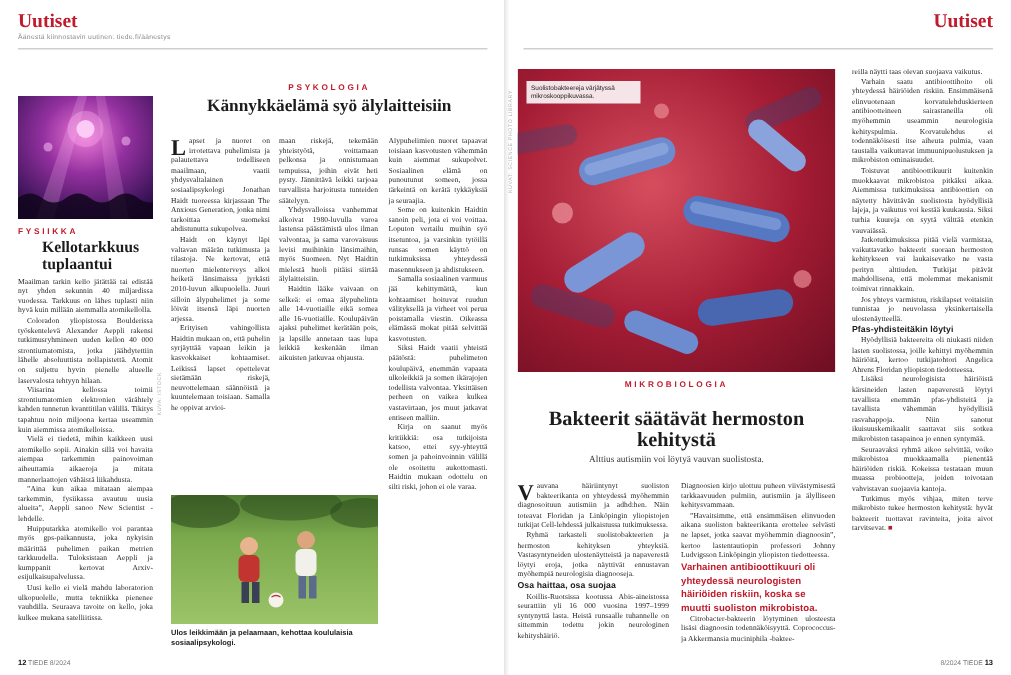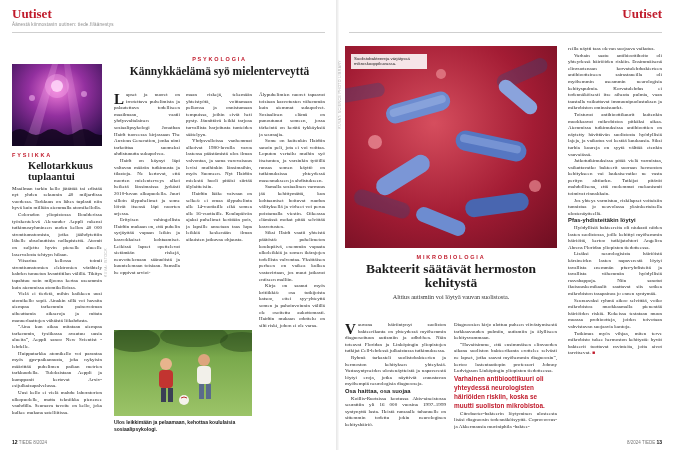--- a/index.html
+++ b/index.html
@@ -49,21 +49,21 @@
   .kids-caption{position:absolute;left:0;top:327px;width:138px;
                 font-family:"Liberation Sans",sans-serif;font-weight:bold;font-size:5px;
                 line-height:1.3;color:#222;}
 
   
   .bact-photo{position:absolute;left:8px;top:46px;width:212px;height:202px;overflow:hidden;}
   .photo-chip{position:absolute;left:6px;top:8px;max-width:70px;background:rgba(255,255,255,0.88);
               color:#222;font-family:"Liberation Sans",sans-serif;font-size:4.3px;line-height:1.25;
               padding:2px 3px;}
   .micro-head{position:absolute;left:8px;top:254px;width:212px;text-align:center;}
-  .micro-title{font-size:13.5px;font-weight:bold;line-height:1.05;margin:2px 0 3px;}
+  .micro-title{font-size:13.5px;font-weight:bold;line-height:1.05;margin:12px 0 3px;}
   .standfirst{font-size:6.2px;color:#333;}
   .colA{position:absolute;left:8px;top:322px;width:101px;bottom:16px;}
   .colB{position:absolute;left:117px;top:322px;width:103px;bottom:16px;}
   .colC{position:absolute;left:231px;top:46px;width:94px;bottom:16px;}
 
   .footer{position:absolute;bottom:5px;font-family:"Liberation Sans",sans-serif;
           font-size:4.5px;color:#777;}
   .footer b{color:#111;font-size:5px;}
   .vcredit{position:absolute;font-family:"Liberation Sans",sans-serif;font-size:3.5px;color:#b3b3b3;
            writing-mode:vertical-rl;transform:rotate(180deg);letter-spacing:0.4px;}
@@ -107,21 +107,21 @@
         <p>Viisarina kellossa toimii strontiumatomien elektronien värähtely kahden tunnetun kvanttitilan välillä. Tikitys tapahtuu noin miljoona kertaa useammin kuin aiemmissa atomikelloissa.</p>
         <p>Vielä ei tiedetä, mihin kaikkeen uusi atomikello sopii. Ainakin sillä voi havaita aiempaa tarkemmin painovoiman aiheuttamia aikaeroja ja mitata mannerlaattojen vähäistä liikahdusta.</p>
         <p>”Aina kun aikaa mitataan aiempaa tarkemmin, fysiikassa avautuu uusia alueita”, Aeppli sanoo New Scientist -lehdelle.</p>
         <p>Huipputarkka atomikello voi parantaa myös gps-paikannusta, joka nykyisin määrittää puhelimen paikan metrien tarkkuudella. Tuloksistaan Aeppli ja kumppanit kertovat Arxiv-esijulkaisupalvelussa.</p>
         <p>Uusi kello ei vielä mahdu laboratorion ulkopuolelle, mutta tekniikka pienenee vauhdilla. Seuraava tavoite on kello, joka kulkee mukana satelliitissa.</p>
       </div>
     </div>
 
     <div class="main">
       <span class="kicker">PSYKOLOGIA</span>
-      <div class="main-title">Kännykkäelämä syö mielenterveyttä</div>
+      <div class="main-title">Kännykkäelämä syö älylaitteisiin</div>
       <div class="cols">
         <div class="col c1 bt">
           <p><span class="dropcap">L</span><span>apset ja nuoret on irrotettava puhelimista ja palautettava todelliseen maailmaan, vaatii yhdysvaltalainen sosiaalipsykologi Jonathan Haidt tuoreessa kirjassaan The Anxious Generation, jonka nimi tarkoittaa suomeksi ahdistunutta sukupolvea.</span></p>
           <p>Haidt on käynyt läpi valtavan määrän tutkimusta ja tilastoja. Ne kertovat, että nuorten mielenterveys alkoi heiketä länsimaissa jyrkästi 2010-luvun alkupuolella. Juuri silloin älypuhelimet ja some löivät itsensä läpi nuorten arjessa.</p>
           <p>Erityisen vahingollista Haidtin mukaan on, että puhelin syrjäyttää vapaan leikin ja kasvokkaiset kohtaamiset. Leikissä lapset opettelevat sietämään riskejä, neuvottelemaan säännöistä ja kuuntelemaan toisiaan. Samalla he oppivat arvioi-</p>
         </div>
         <div class="col c2 bt">
           <p>maan riskejä, tekemään yhteistyötä, voittamaan pelkonsa ja onnistumaan tempuissa, joihin eivät heti pysty. Jännittävä leikki tarjoaa turvallista harjoitusta tunteiden säätelyyn.</p>
           <p>Yhdysvalloissa vanhemmat alkoivat 1980-luvulla varoa lastensa päästämistä ulos ilman valvontaa, ja sama varovaisuus levisi muihinkin länsimaihin, myös Suomeen. Nyt Haidtin mielestä huoli pitäisi siirtää älylaitteisiin.</p>
           <p>Haidtin lääke vaivaan on selkeä: ei omaa älypuhelinta alle 14-vuotiaille eikä somea alle 16-vuotiaille. Koulupäivän ajaksi puhelimet kerätään pois, ja lapsille annetaan taas lupa leikkiä keskenään ilman aikuisten jatkuvaa ohjausta.</p>

